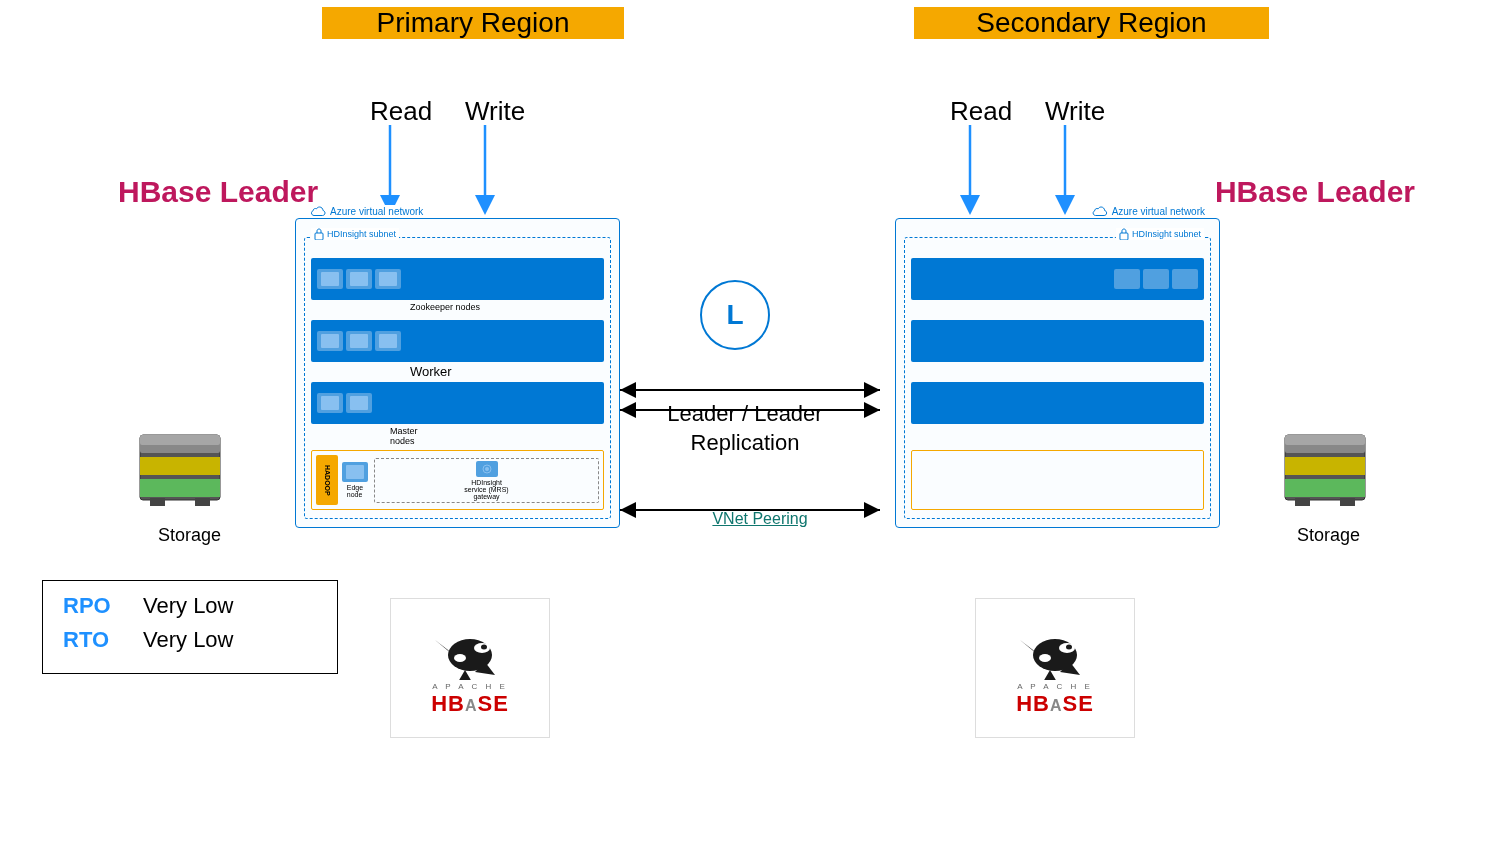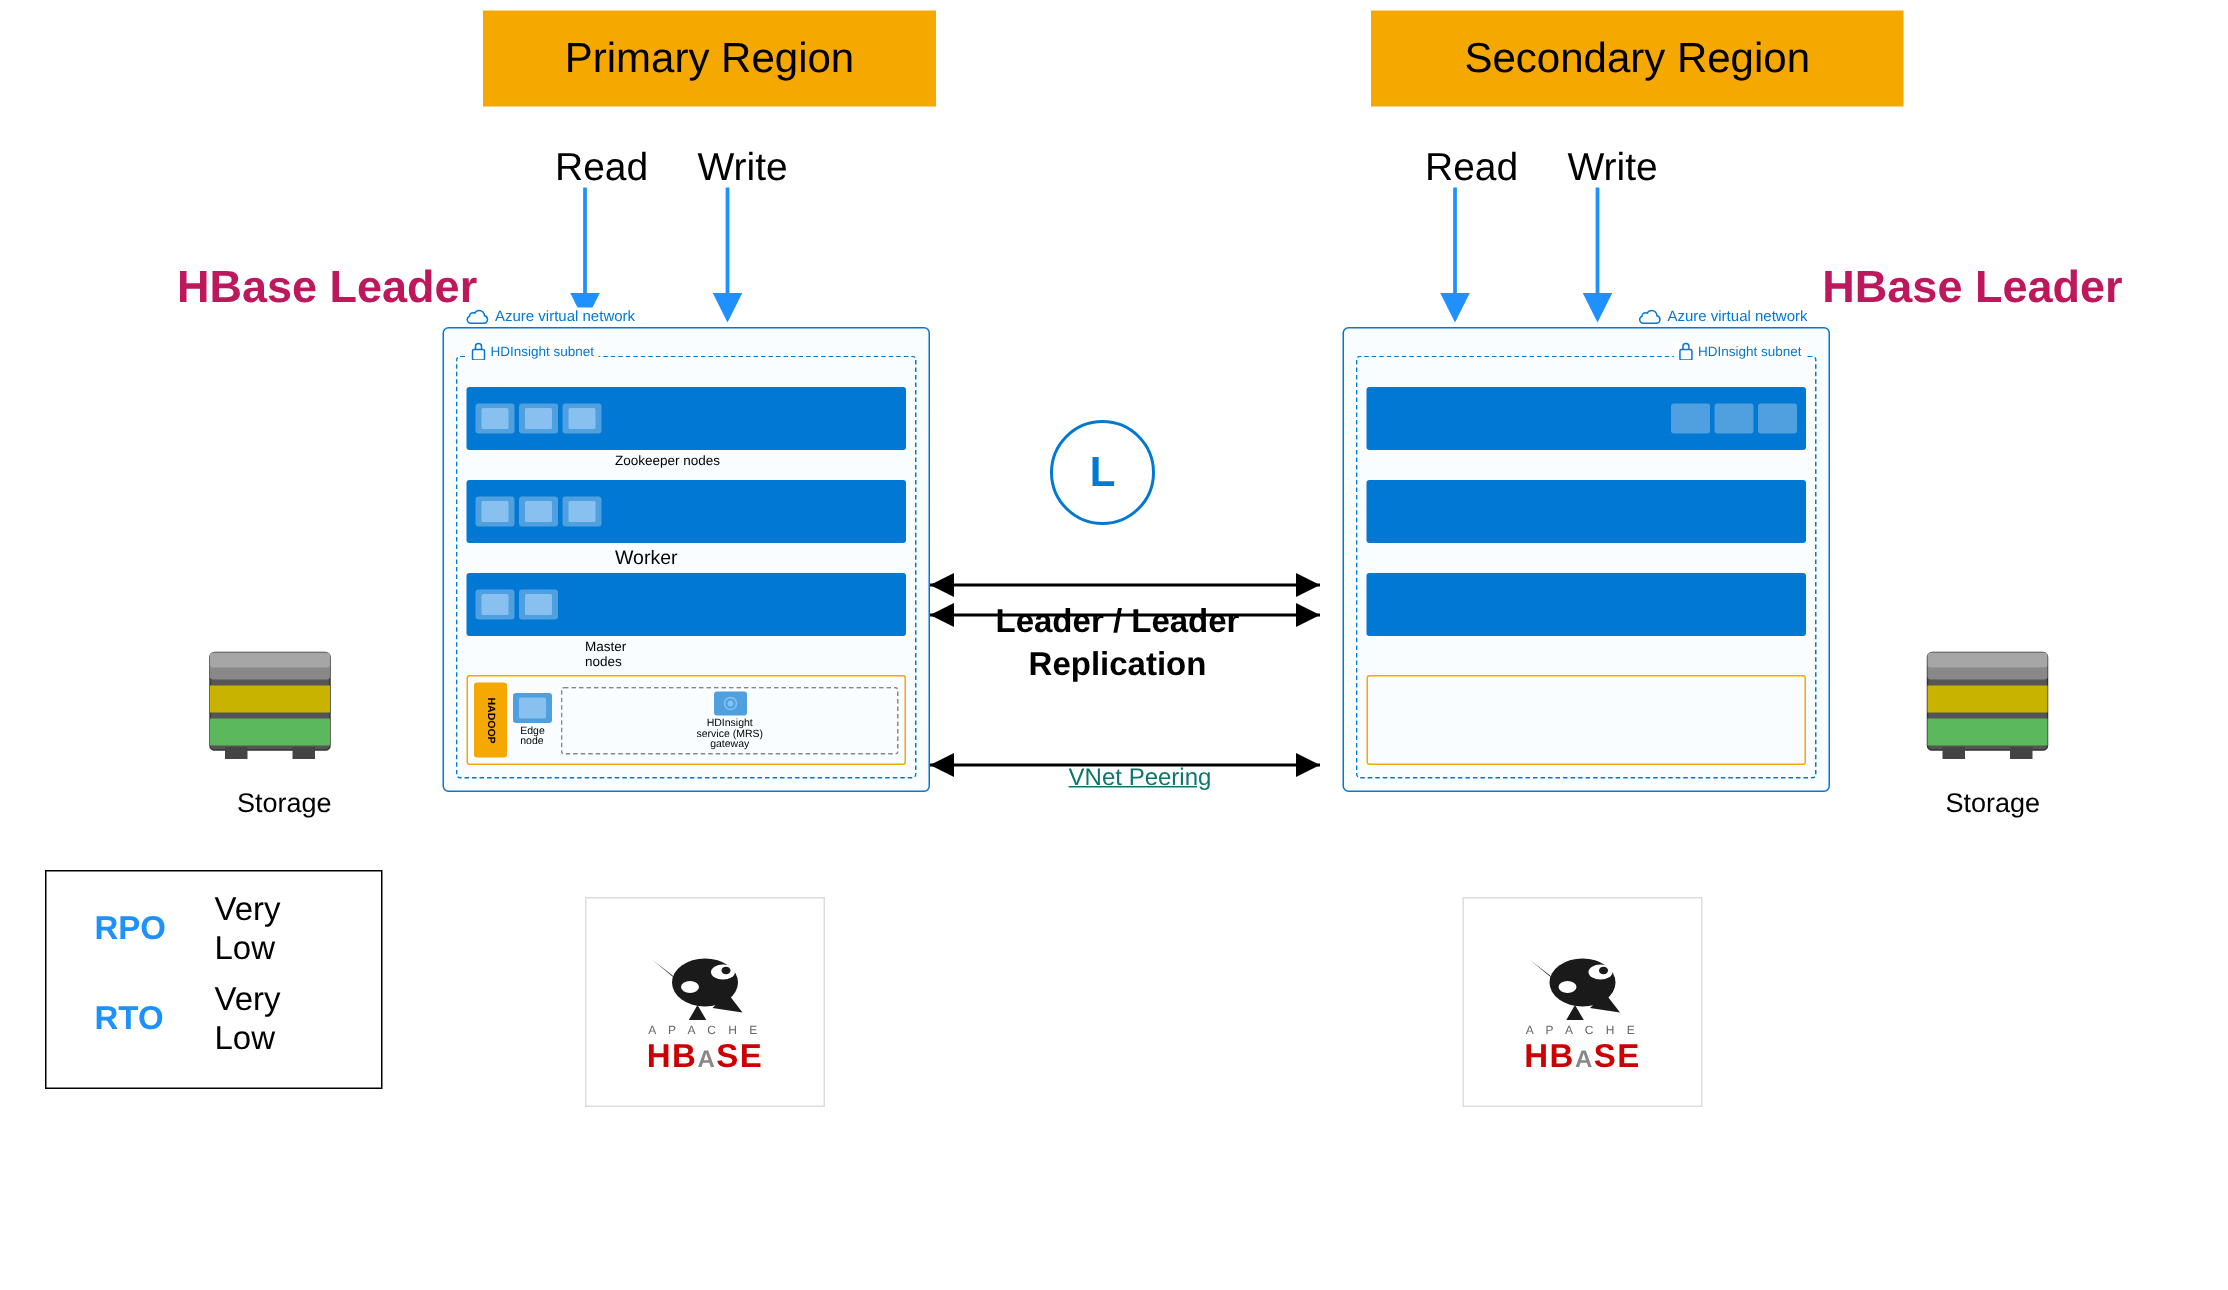--- a/index.html
+++ b/index.html
@@ -11,21 +11,21 @@
       overflow: hidden;
       position: relative;
     }
 
     
     .region-label {
       background: #F5A800;
       color: #000;
       font-size: 28px;
       font-weight: 400;
-      padding: 16px 24px;
+      padding: 0 24px;
       display: inline-block;
       position: absolute;
     }
 
     .primary-region-label {
       top: 7px;
       left: 322px;
       width: 302px;
       text-align: center;
     }
@@ -71,21 +71,21 @@
       font-size: 28px;
       font-weight: bold;
       color: #0078D4;
       position: absolute;
       top: 280px;
       left: 700px;
     }
 
     .replication-label {
       font-size: 22px;
-      font-weight: 700;
+      font-weight: 400;
       color: #000;
       position: absolute;
       top: 400px;
       left: 620px;
       text-align: center;
       width: 250px;
       line-height: 1.3;
     }
 
     .vnet-label {
@@ -96,24 +96,24 @@
       left: 660px;
       width: 200px;
       text-align: center;
       text-decoration: underline;
     }
 
     
     .metrics-table {
       position: absolute;
       top: 580px;
-      left: 30px;
+      left: 42px;
       border: 1.5px solid #000;
-      padding: 12px 32px;
-      width: 225px;
+      padding: 12px 20px;
+      width: 296px;
     }
 
     .metric-row {
       display: flex;
       align-items: center;
       margin-bottom: 8px;
       font-size: 22px;
     }
 
     .metric-key {

